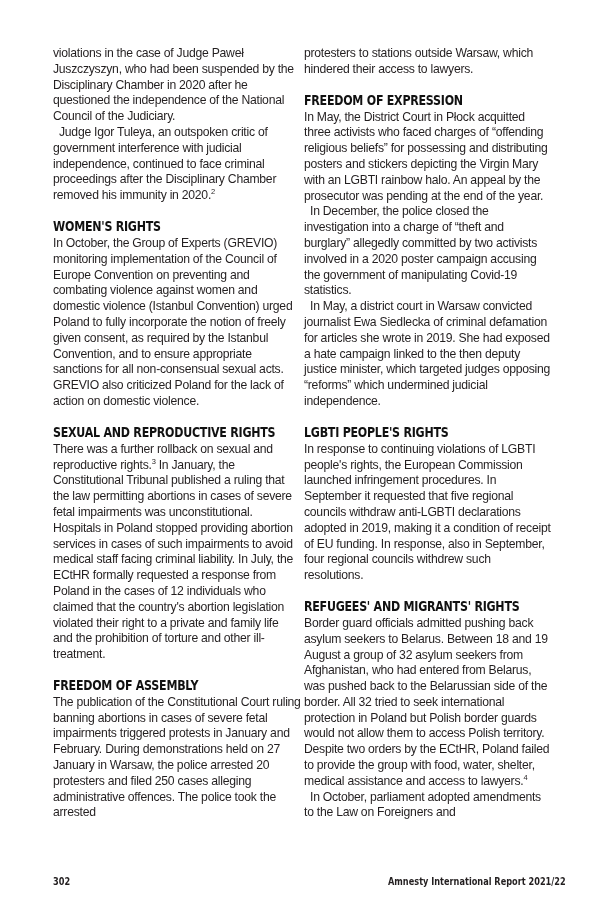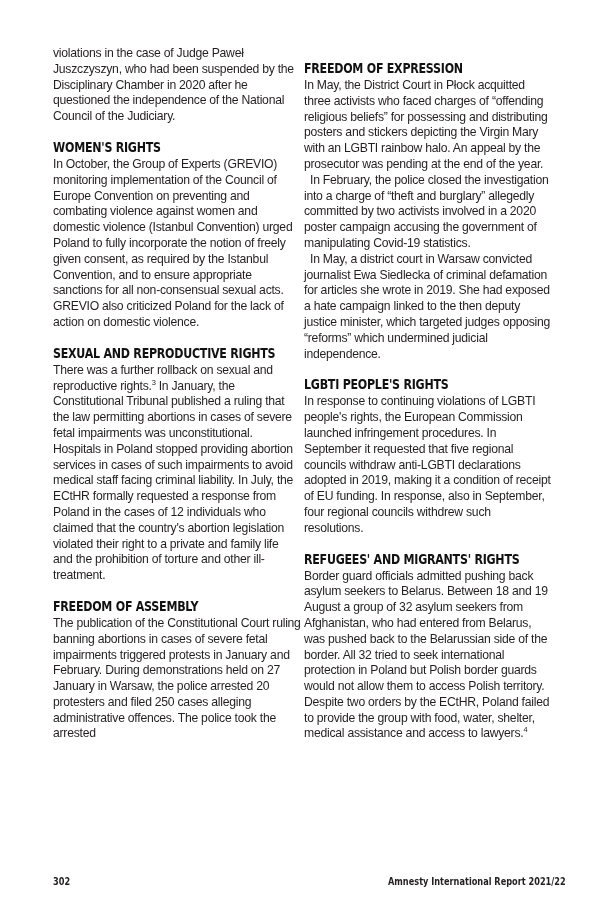--- a/index.html
+++ b/index.html
@@ -40,40 +40,43 @@
   .footer-left { left: 49px; }
   .footer-right { left: 384px; }
 </style>
 </head>
 <body>
 
 <div class="page">
 
   <div class="col col-left">
     <p class="p">violations in the case of Judge Paweł Juszczyszyn, who had been suspended by the Disciplinary Chamber in 2020 after he questioned the independence of the National Council of the Judiciary.</p>
+    <p class="p indent"><span>Judge Igor Tuleya, an outspoken critic of government interference with judicial independence, continued to face criminal proceedings after the Disciplinary Chamber removed his immunity in 2020.</span><sup>2</sup></p>
 
     <div class="h">WOMEN'S RIGHTS</div>
     <p class="p">In October, the Group of Experts (GREVIO) monitoring implementation of the Council of Europe Convention on preventing and combating violence against women and domestic violence (Istanbul Convention) urged Poland to fully incorporate the notion of freely given consent, as required by the Istanbul Convention, and to ensure appropriate sanctions for all non-consensual sexual acts. GREVIO also criticized Poland for the lack of action on domestic violence.</p>
 
     <div class="h">SEXUAL AND REPRODUCTIVE RIGHTS</div>
     <p class="p"><span>There was a further rollback on sexual and reproductive rights.</span><sup>3</sup><span> In January, the Constitutional Tribunal published a ruling that the law permitting abortions in cases of severe fetal impairments was unconstitutional. Hospitals in Poland stopped providing abortion services in cases of such impairments to avoid medical staff facing criminal liability. In July, the ECtHR formally requested a response from Poland in the cases of 12 individuals who claimed that the country's abortion legislation violated their right to a private and family life and the prohibition of torture and other ill-treatment.</span></p>
 
     <div class="h">FREEDOM OF ASSEMBLY</div>
     <p class="p">The publication of the Constitutional Court ruling banning abortions in cases of severe fetal impairments triggered protests in January and February. During demonstrations held on 27 January in Warsaw, the police arrested 20 protesters and filed 250 cases alleging administrative offences. The police took the arrested</p>
   </div>
 
   <div class="col col-right">
+    <p class="p">protesters to stations outside Warsaw, which hindered their access to lawyers.</p>
 
     <div class="h">FREEDOM OF EXPRESSION</div>
     <p class="p">In May, the District Court in Płock acquitted three activists who faced charges of “offending religious beliefs” for possessing and distributing posters and stickers depicting the Virgin Mary with an LGBTI rainbow halo. An appeal by the prosecutor was pending at the end of the year.</p>
-    <p class="p indent">In February, the police closed the investigation into a charge of “theft and burglary” allegedly committed by two activists involved in a 2020 poster campaign accusing the government of manipulating Covid-19 statistics.</p>
+    <p class="p indent">In December, the police closed the investigation into a charge of “theft and burglary” allegedly committed by two activists involved in a 2020 poster campaign accusing the government of manipulating Covid-19 statistics.</p>
     <p class="p indent">In May, a district court in Warsaw convicted journalist Ewa Siedlecka of criminal defamation for articles she wrote in 2019. She had exposed a hate campaign linked to the then deputy justice minister, which targeted judges opposing “reforms” which undermined judicial independence.</p>
 
     <div class="h">LGBTI PEOPLE'S RIGHTS</div>
     <p class="p">In response to continuing violations of LGBTI people's rights, the European Commission launched infringement procedures. In September it requested that five regional councils withdraw anti-LGBTI declarations adopted in 2019, making it a condition of receipt of EU funding. In response, also in September, four regional councils withdrew such resolutions.</p>
 
     <div class="h">REFUGEES' AND MIGRANTS' RIGHTS</div>
     <p class="p"><span>Border guard officials admitted pushing back asylum seekers to Belarus. Between 18 and 19 August a group of 32 asylum seekers from Afghanistan, who had entered from Belarus, was pushed back to the Belarussian side of the border. All 32 tried to seek international protection in Poland but Polish border guards would not allow them to access Polish territory. Despite two orders by the ECtHR, Poland failed to provide the group with food, water, shelter, medical assistance and access to lawyers.</span><sup>4</sup></p>
+    <p class="p indent">In October, parliament adopted amendments to the Law on Foreigners and</p>
   </div>
 
   <div class="footer footer-left">302</div>
   <div class="footer footer-right">Amnesty International Report 2021/22</div>
 </div>
 
 </body></html>

